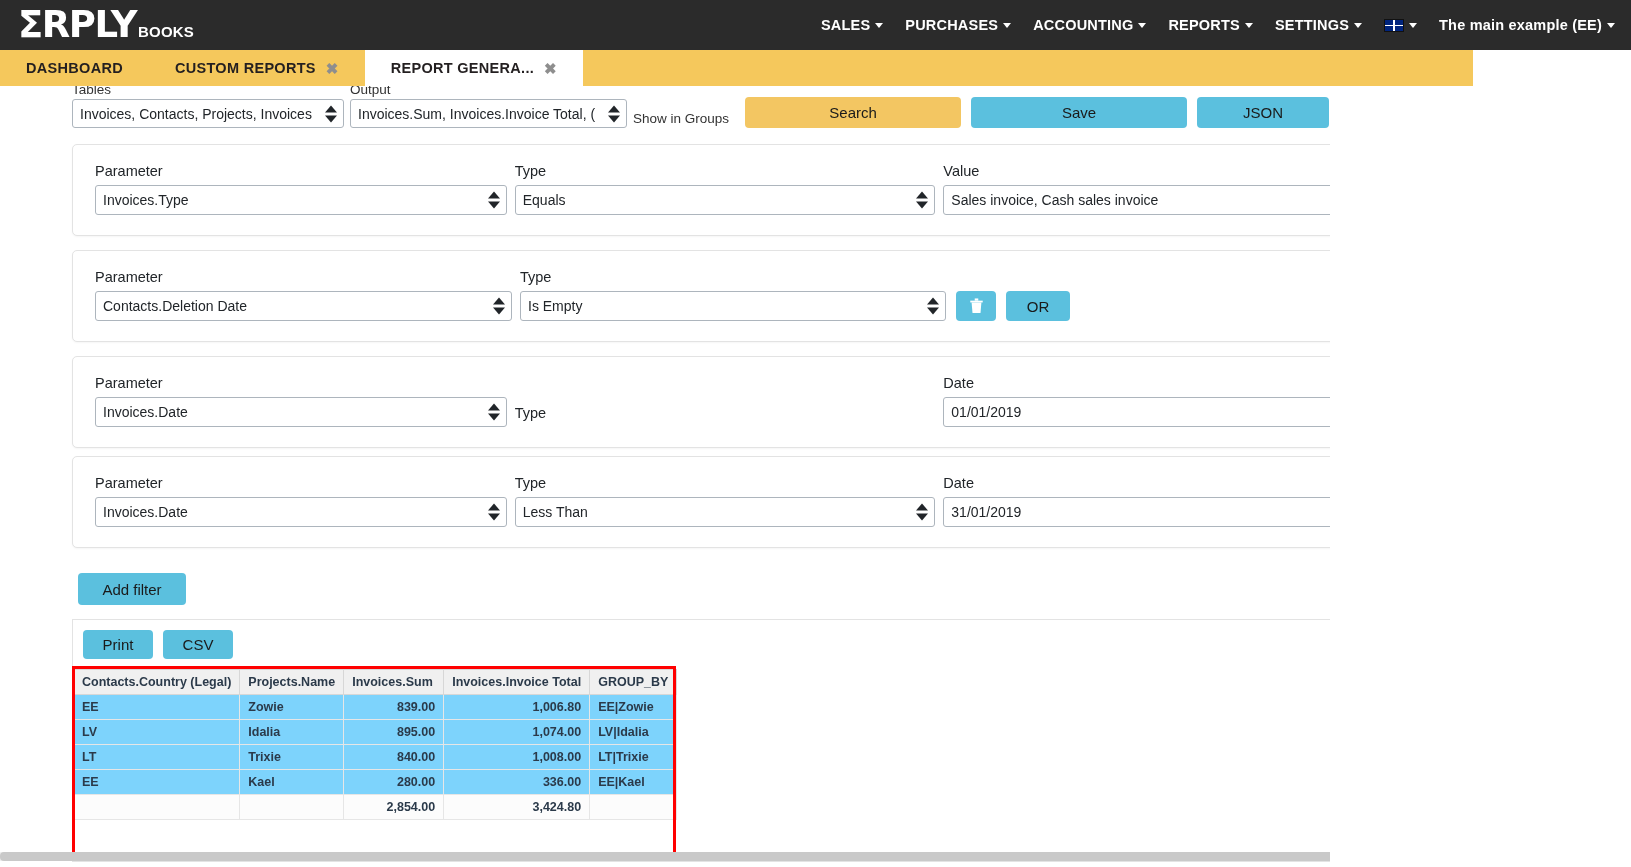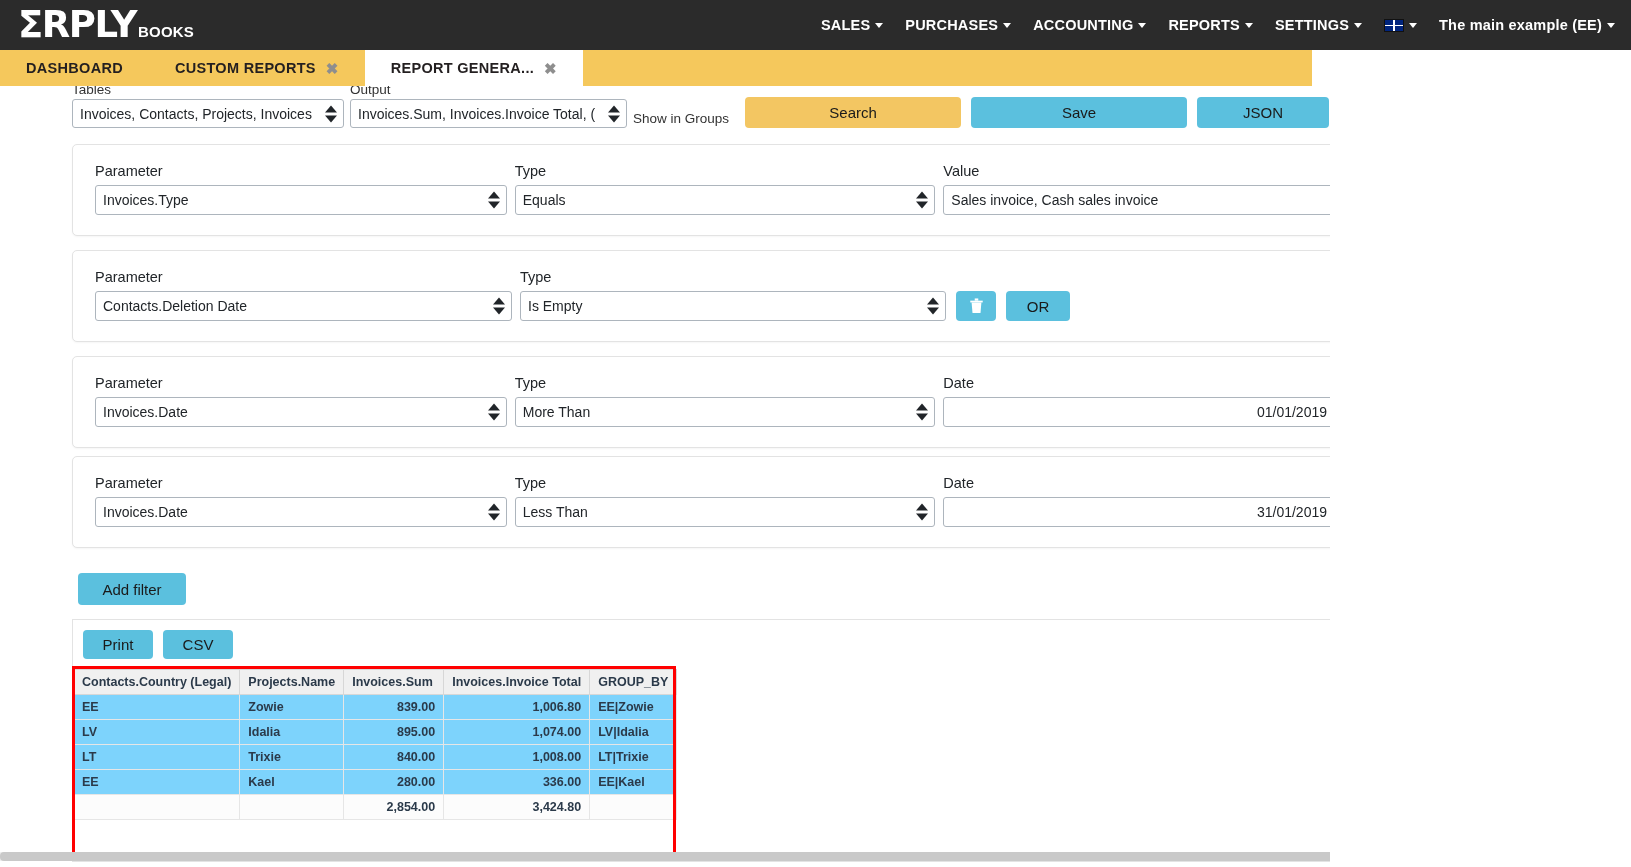--- a/index.html
+++ b/index.html
@@ -70,21 +70,21 @@
       linear-gradient(to bottom, transparent 45%, #cf142b 45%, #cf142b 55%, transparent 55%),
       linear-gradient(to right, transparent 45%, #cf142b 45%, #cf142b 55%, transparent 55%),
       #00247d;
     border: 1px solid #111;
     display: inline-block;
   }
 
   
   .tabbar {
     position: absolute; left: 0; top: 50px;
-    width: 1312px; height: 36px;
+    width: 1473px; height: 36px;
     background: #f5c85c;
     display: flex; align-items: stretch;
   }
   .tab {
     display: flex; align-items: center;
     padding: 0 26px;
     font-weight: 700;
     font-size: 14.5px;
     color: #231f20;
     letter-spacing: 0.3px;
@@ -211,21 +211,20 @@
     position: relative;
     height: 30px;
     border: 1px solid #adb5bd;
     border-radius: 3px;
     background: #ffffff;
     display: flex; align-items: center;
     padding: 0 30px 0 7px;
     font-size: 14px;
     color: #212529;
     cursor: text;
-    justify-content: flex-end;
   }
   .cal-icon {
     position: absolute; right: 7px; top: 50%;
     transform: translateY(-50%);
     font-size: 14px; color: #212529;
     line-height: 1;
   }
 
   .addfilter {
     position: absolute; left: 78px;
@@ -478,27 +477,20 @@
         <div class="selbox">
           <span>Invoices.Date</span>
           <span class="spinner">
               <i class="up"></i>
               <i class="down"></i>
             </span>
         </div>
       </div>
       <div class="field" style="width:426px;margin-left:8px;">
         <div class="field-label">Type</div>
-        <div class="selbox">
-          <span>More Than</span>
-          <span class="spinner">
-              <i class="up"></i>
-              <i class="down"></i>
-            </span>
-        </div>
       </div>
       <div class="field" style="width:420px;margin-left:8px;">
         <div class="field-label">Date</div>
         <div class="datebox">
           <span>01/01/2019</span>
           <span class="cal-icon">📅</span>
         </div>
       </div>
       <button class="iconbtn">
         <svg width="15" height="16" viewBox="0 0 16 18">

